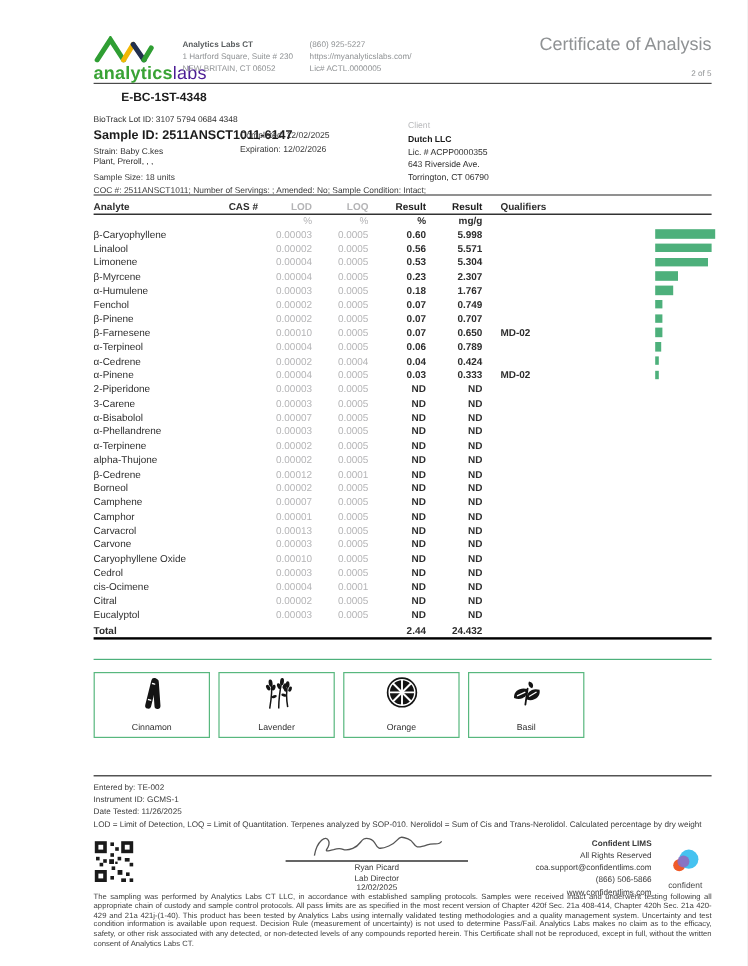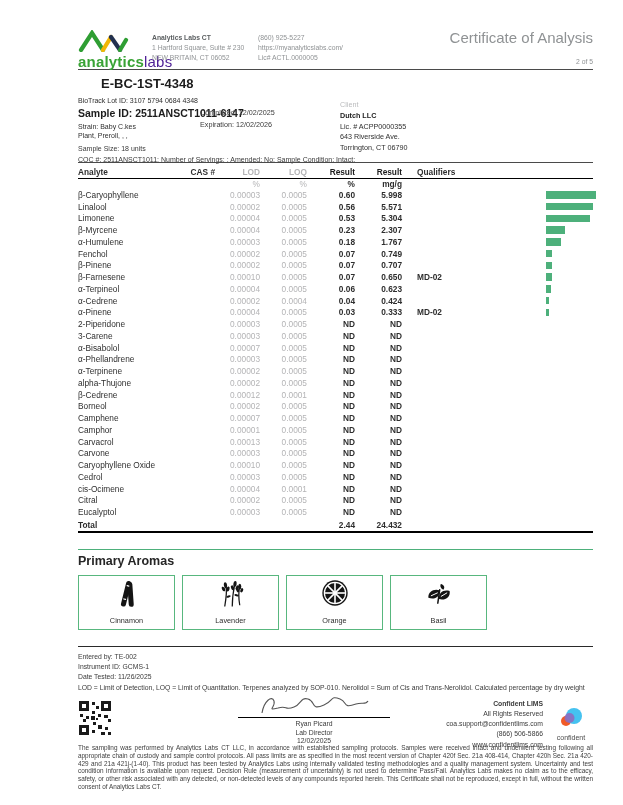--- a/index.html
+++ b/index.html
@@ -11,21 +11,21 @@
   .logo-icon{position:absolute;left:0;top:4px;}
   .brandline{position:absolute;left:0;top:27px;font-size:15px;letter-spacing:.2px;}
   .brand-b{color:#39a335;font-weight:bold;}
   .brand-l{color:#4c1d95;}
   .labcol1{position:absolute;left:74px;top:7px;font-size:6.8px;line-height:1.5;color:#8f9294;}
   .labcol1 .lname{font-weight:bold;color:#5a5e60;}
   .labcol2{position:absolute;left:180px;top:7px;font-size:6.8px;line-height:1.5;color:#8f9294;}
   .coa-title{position:absolute;right:0;top:3px;font-size:15px;color:#8f9294;}
   .coa-page{position:absolute;right:0;top:32px;font-size:6.8px;color:#8f9294;}
   
-  .batch-title{left:78px;top:76px;font-size:13px;font-weight:bold;color:#1c1c1c;padding-left:23px;}
+  .batch-title{left:78px;top:76px;font-size:10px;font-weight:bold;color:#1c1c1c;padding-left:23px;}
   .samplegrid{left:78px;top:96px;width:515px;height:66px;font-size:7px;}
   .sg-c1{position:absolute;left:0;top:0;line-height:1.35;}
   .sid{font-size:10.5px;font-weight:bold;color:#1c1c1c;margin:1px 0 1px 0;}
   .sg-c2{position:absolute;left:122px;top:11px;line-height:1.6;font-size:7.2px;color:#3a3a3a;}
   .sg-c3{position:absolute;left:262px;top:4px;line-height:1.5;font-size:7.2px;}
   .muted{color:#b9babc;}
   .bold{font-weight:bold;color:#1c1c1c;}
   .sg-bottom{position:absolute;left:0;top:48px;line-height:1.5;font-size:7px;color:#3a3a3a;}
   .divider{left:78px;top:162px;width:515px;border-top:1px solid #4a4a4a;}
   
@@ -245,21 +245,21 @@
           <div class="c barc">
             <div class="bar" style="width: 5.8px;"></div>
           </div>
         </div>
         <div class="trow">
           <div class="c a">α-Terpineol</div>
           <div class="c cas"></div>
           <div class="c lod">0.00004</div>
           <div class="c loq">0.0005</div>
           <div class="c pct">0.06</div>
-          <div class="c mgg">0.623</div>
+          <div class="c mgg">0.789</div>
           <div class="c qual"></div>
           <div class="c barc">
             <div class="bar" style="width: 5px;"></div>
           </div>
         </div>
         <div class="trow">
           <div class="c a">α-Cedrene</div>
           <div class="c cas"></div>
           <div class="c lod">0.00002</div>
           <div class="c loq">0.0004</div>
@@ -459,21 +459,20 @@
       <div class="c lod"></div>
       <div class="c loq"></div>
       <div class="c pct">2.44</div>
       <div class="c mgg">24.432</div>
       <div class="c qual"></div>
       <div class="c barc"></div>
     </div>
   </div>
 
   <div class="abs aromas">
-    <div class="sect-title">Primary Aromas</div>
     <div class="aroma-row">
         <div class="aroma-card">
           <span><svg width="30" height="30" viewBox="0 0 24 24">
               <g fill="#141414">
                 <g transform="rotate(14 12 12)">
                   <rect x="9.2" y="1.5" width="4" height="21" rx="2"></rect>
                 </g>
                 <g transform="rotate(-4 12 12)">
                   <rect x="12.8" y="2.5" width="4" height="20" rx="2"></rect>
                 </g>

